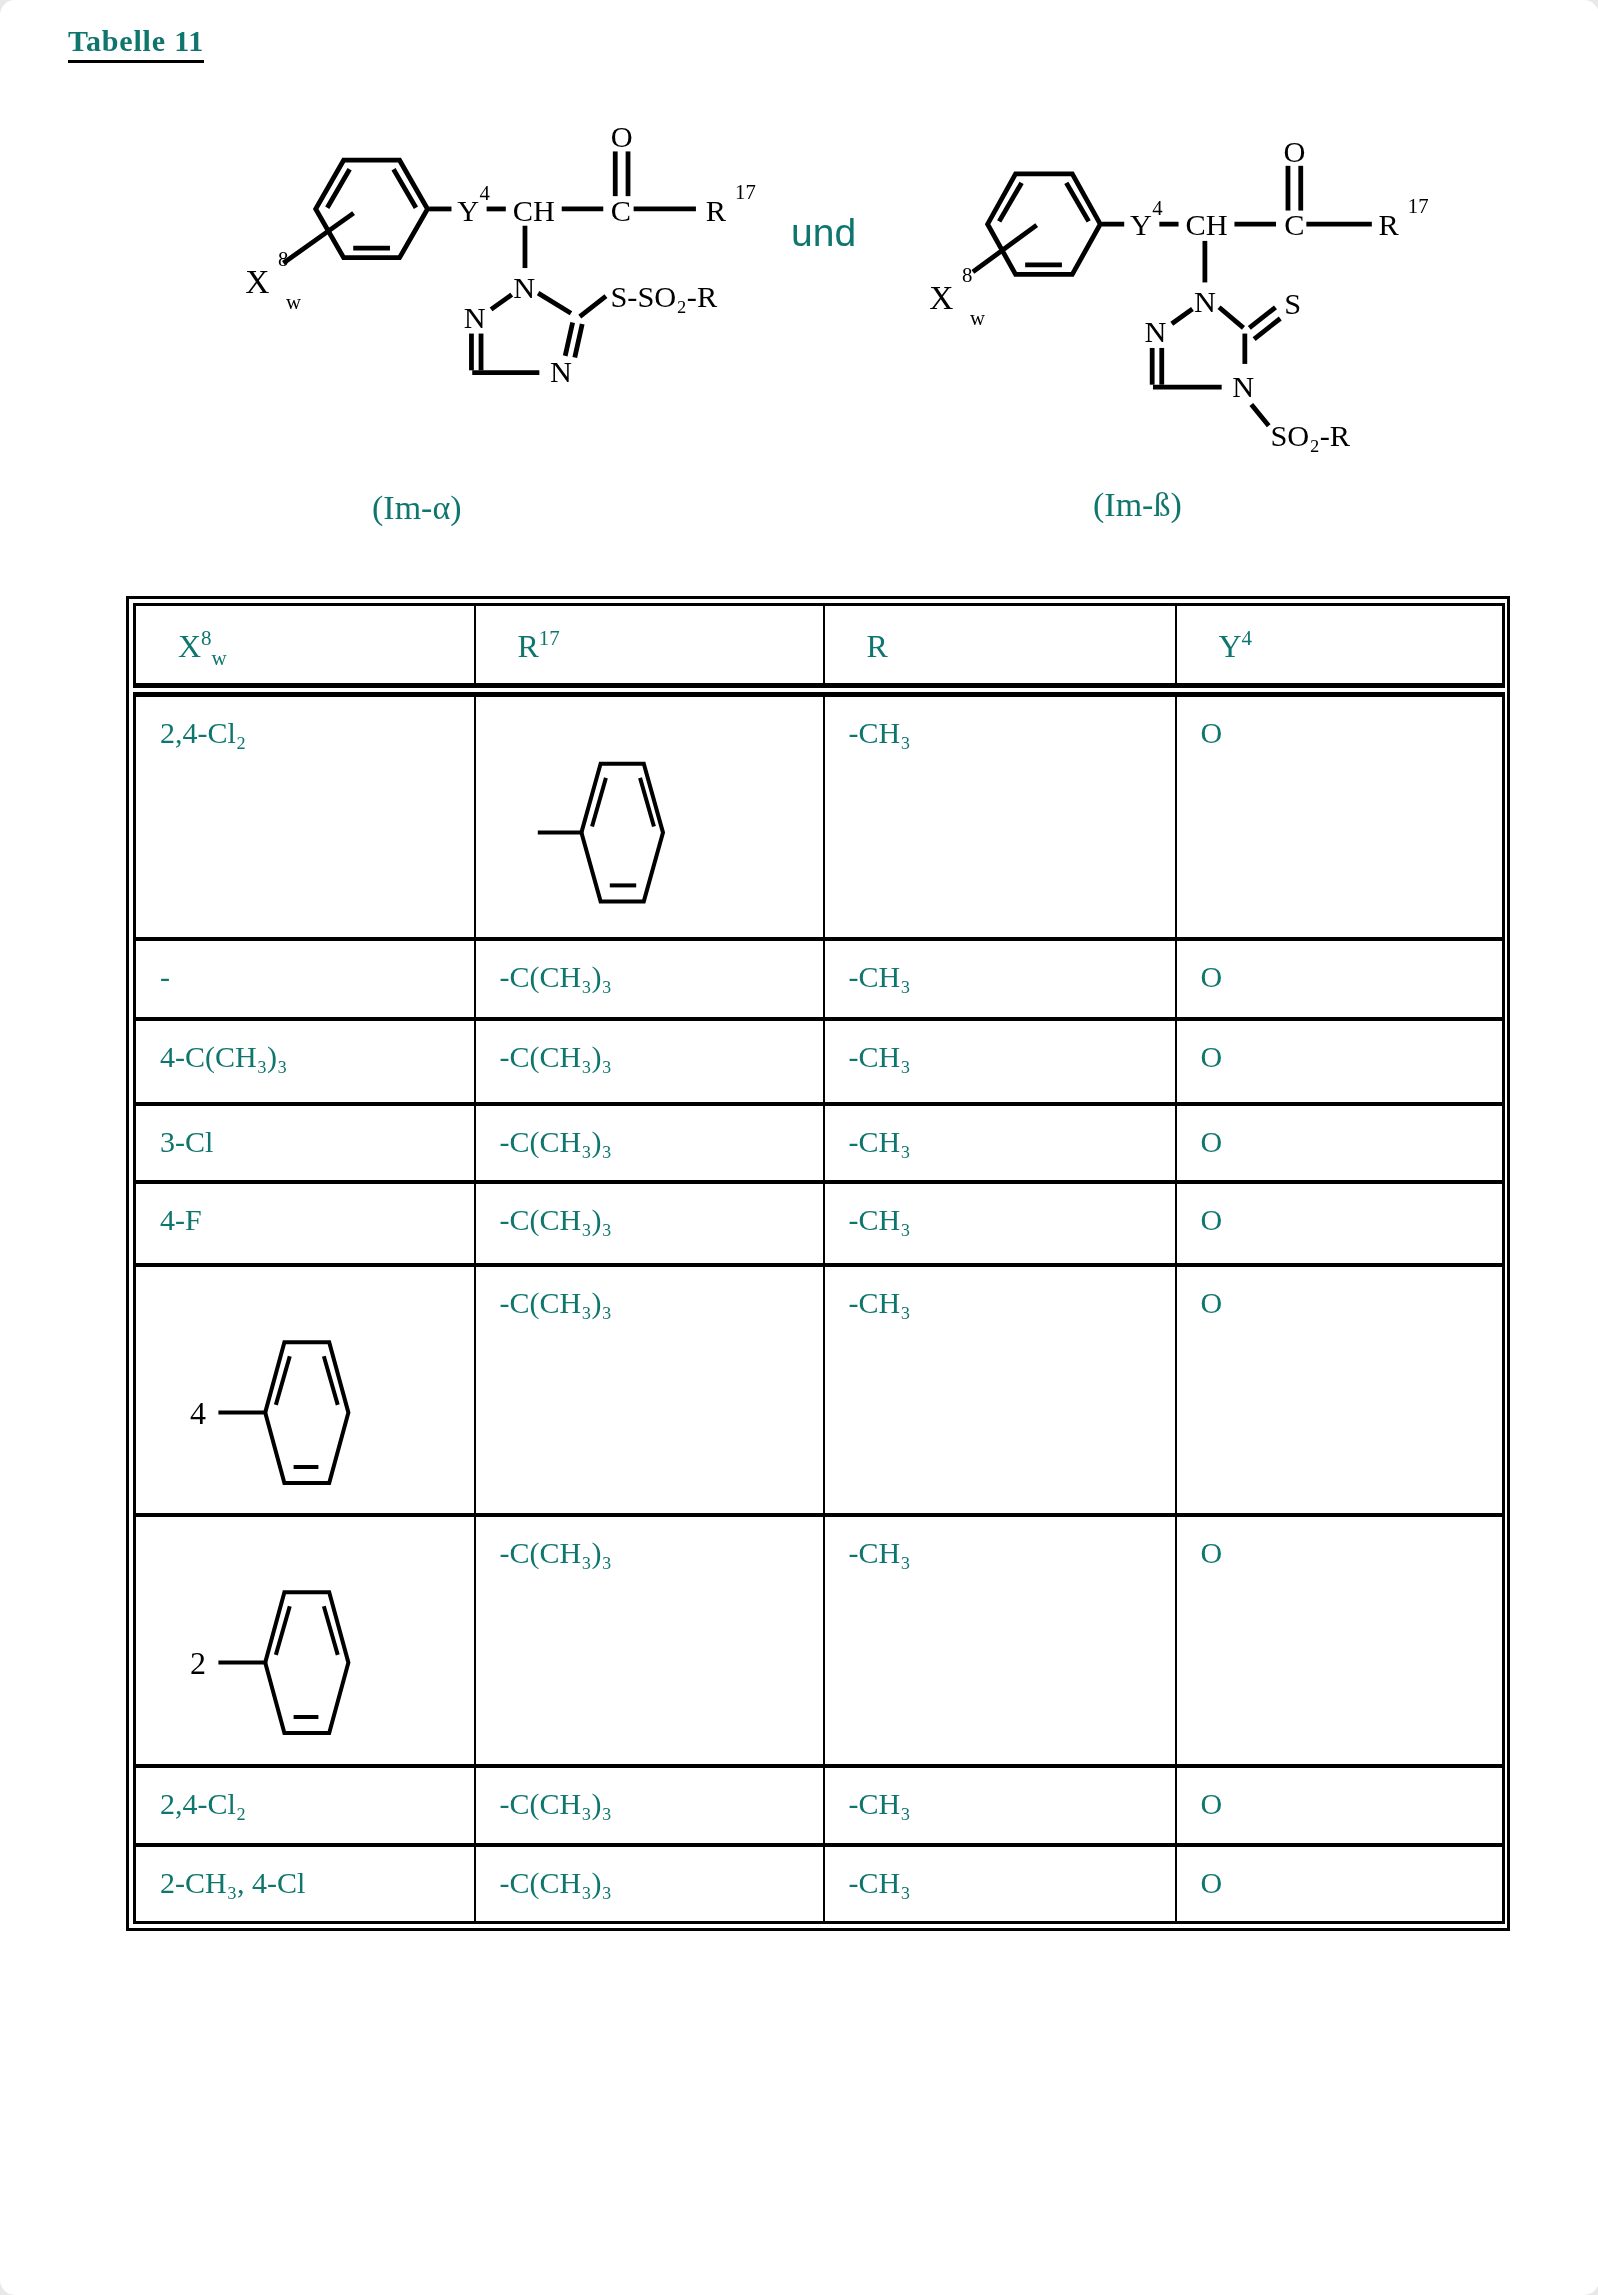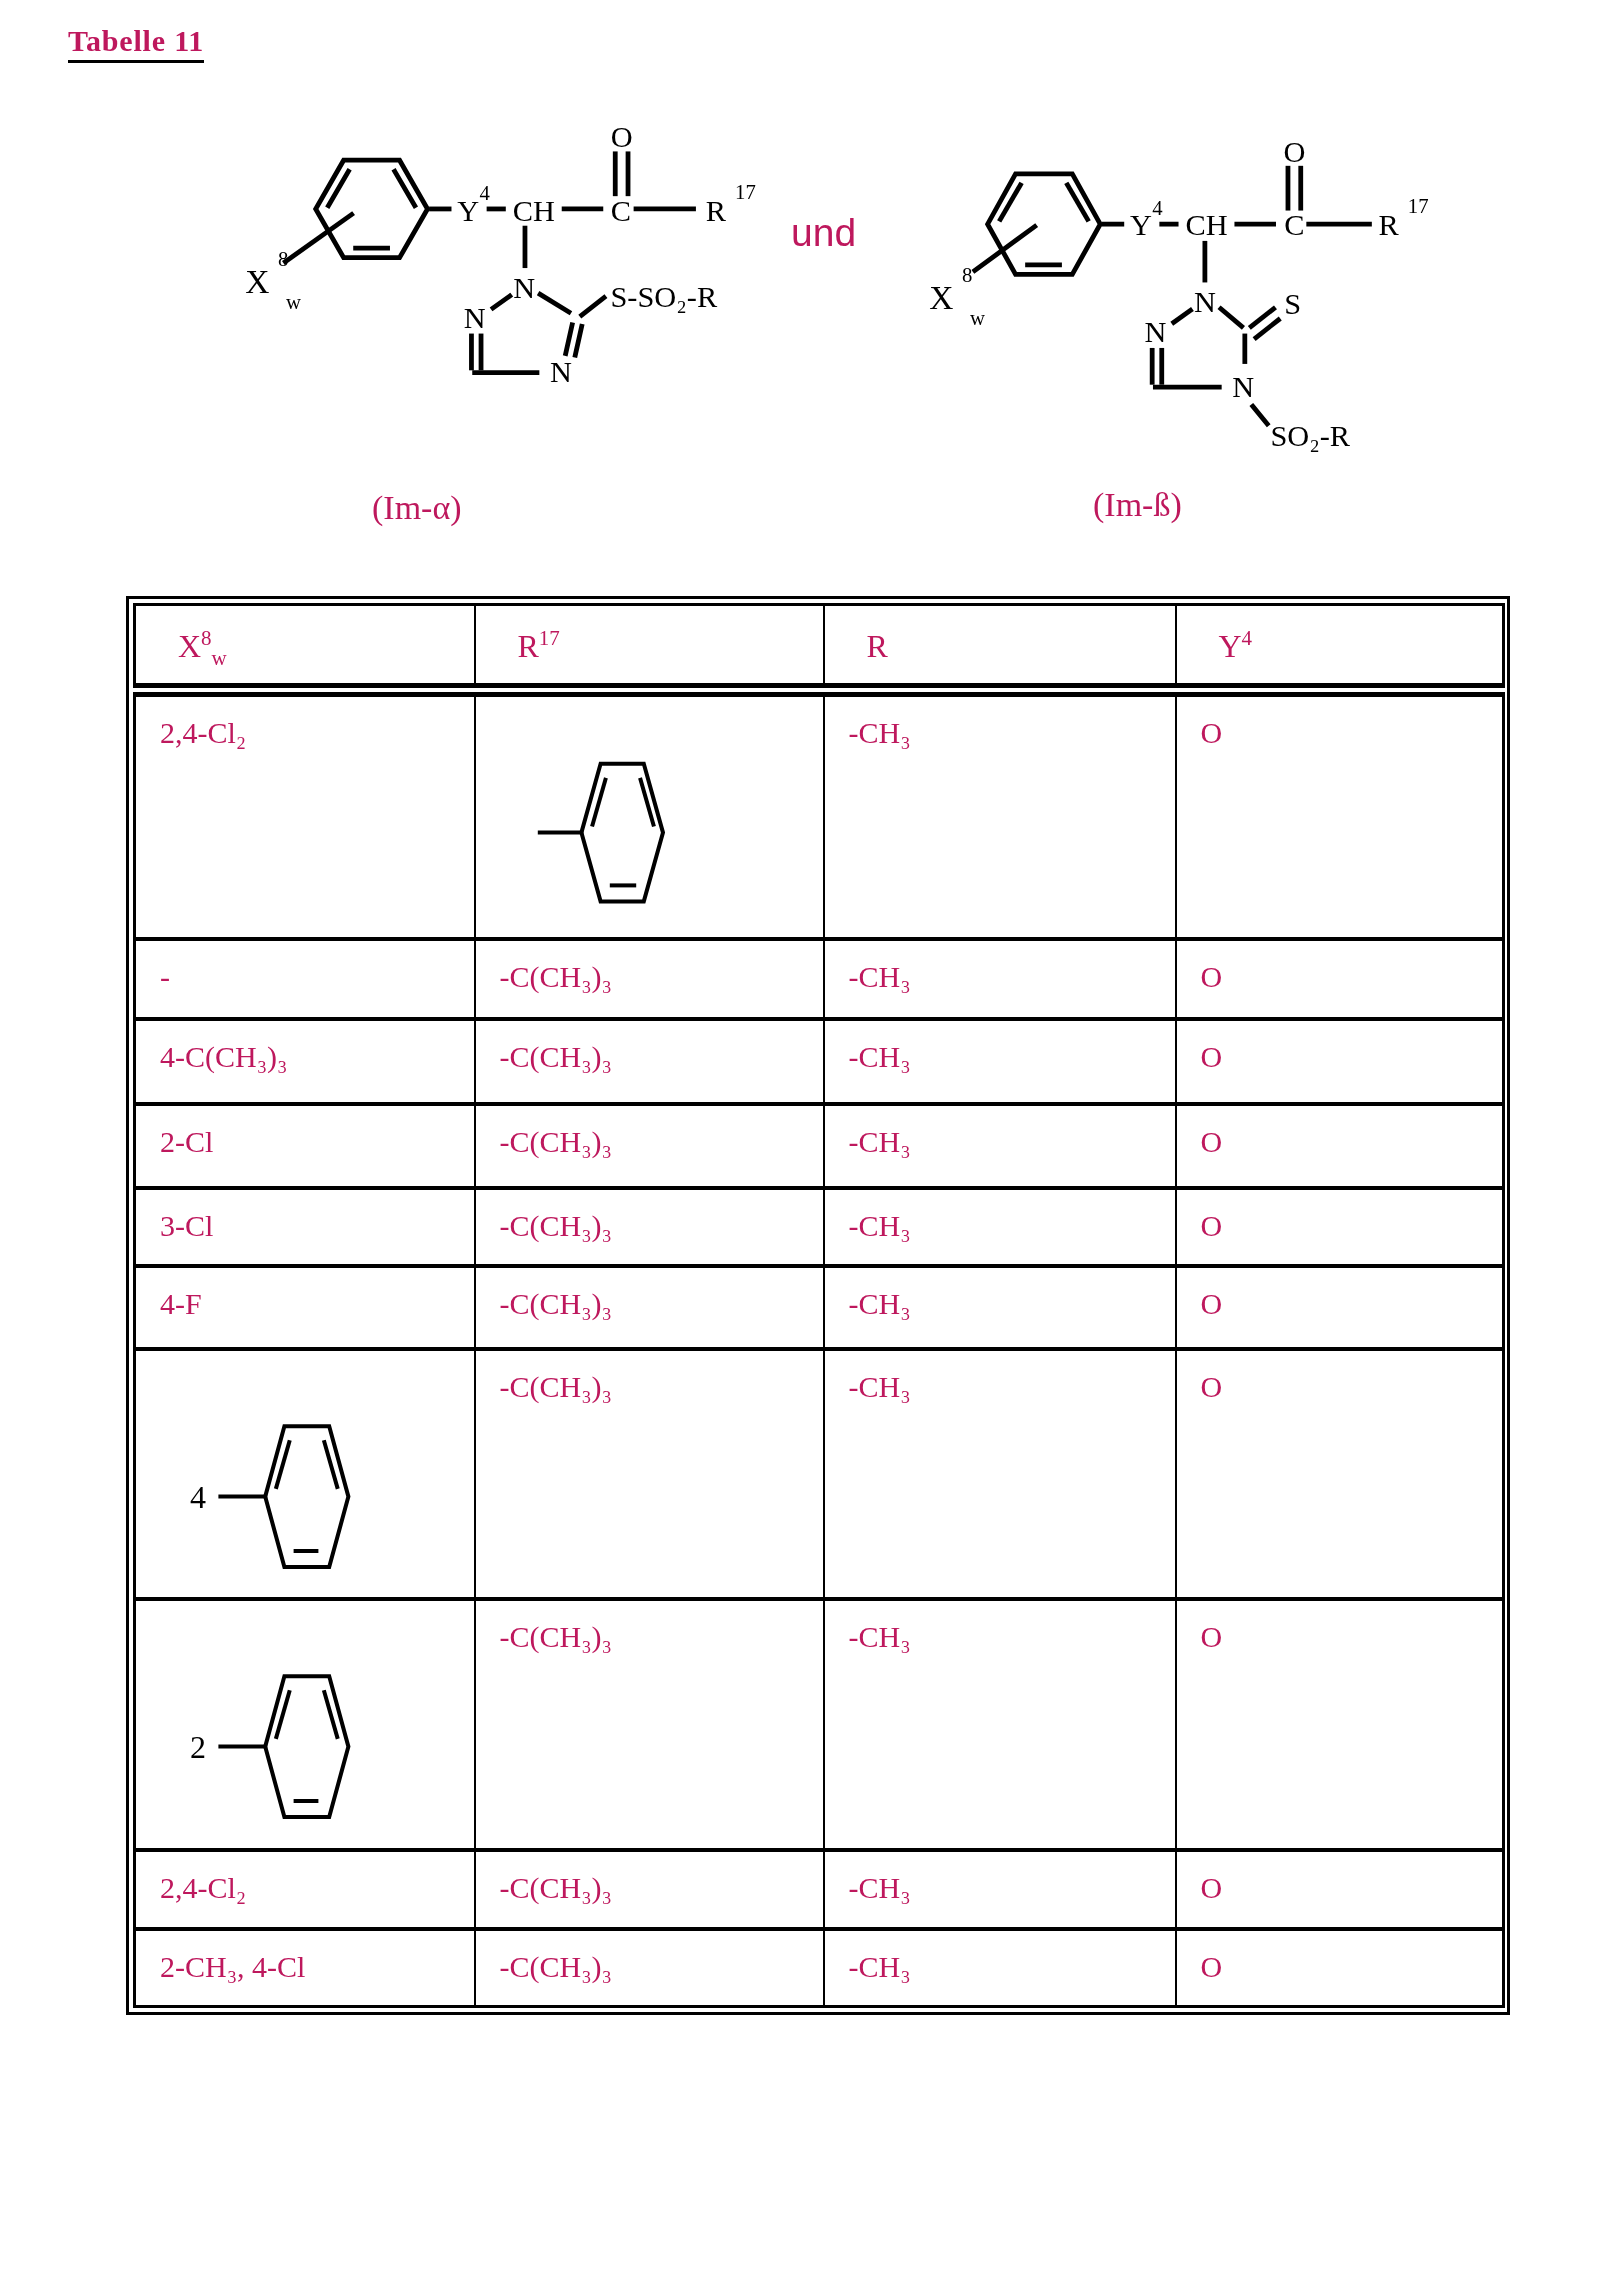--- a/index.html
+++ b/index.html
@@ -1,18 +1,18 @@
 <!DOCTYPE html>
 <html style="font-size:12.8px"><head>
 <meta charset="utf-8">
 <style>
   html,body{margin:0;padding:0;background:#e8e8e8;}
   .page{
     position:relative;width:1599px;height:2295px;background:#ffffff;
-    font-family:"Liberation Serif","DejaVu Serif",serif;color:#be185d;overflow:hidden;
+    font-family:"Liberation Serif","DejaVu Serif",serif;color:#0f766e;overflow:hidden;border-radius:15px;
   }
   .page-title{
     position:absolute;left:68px;top:24px;font-size:30px;font-weight:bold;
     border-bottom:3.2px solid #000;padding-bottom:2.4px;letter-spacing:0.8px;
   }
   .connector{
     position:absolute;left:791px;top:211px;font-size:39px;
     font-family:"Liberation Sans","DejaVu Sans",sans-serif;
   }
   .caption{position:absolute;font-size:34px;margin-left:12px;}
@@ -179,26 +179,20 @@
           <td><span>-C(CH₃)₃</span></td>
           <td><span>-CH₃</span></td>
           <td><span>O</span></td>
         </tr>
         <tr style="height:85px">
           <td><span>4-C(CH₃)₃</span></td>
           <td><span>-C(CH₃)₃</span></td>
           <td><span>-CH₃</span></td>
           <td><span>O</span></td>
         </tr>
-        <tr style="height:84px">
-          <td><span>2-Cl</span></td>
-          <td><span>-C(CH₃)₃</span></td>
-          <td><span>-CH₃</span></td>
-          <td><span>O</span></td>
-        </tr>
         <tr style="height:78px">
           <td><span>3-Cl</span></td>
           <td><span>-C(CH₃)₃</span></td>
           <td><span>-CH₃</span></td>
           <td><span>O</span></td>
         </tr>
         <tr style="height:83px">
           <td><span>4-F</span></td>
           <td><span>-C(CH₃)₃</span></td>
           <td><span>-CH₃</span></td>

